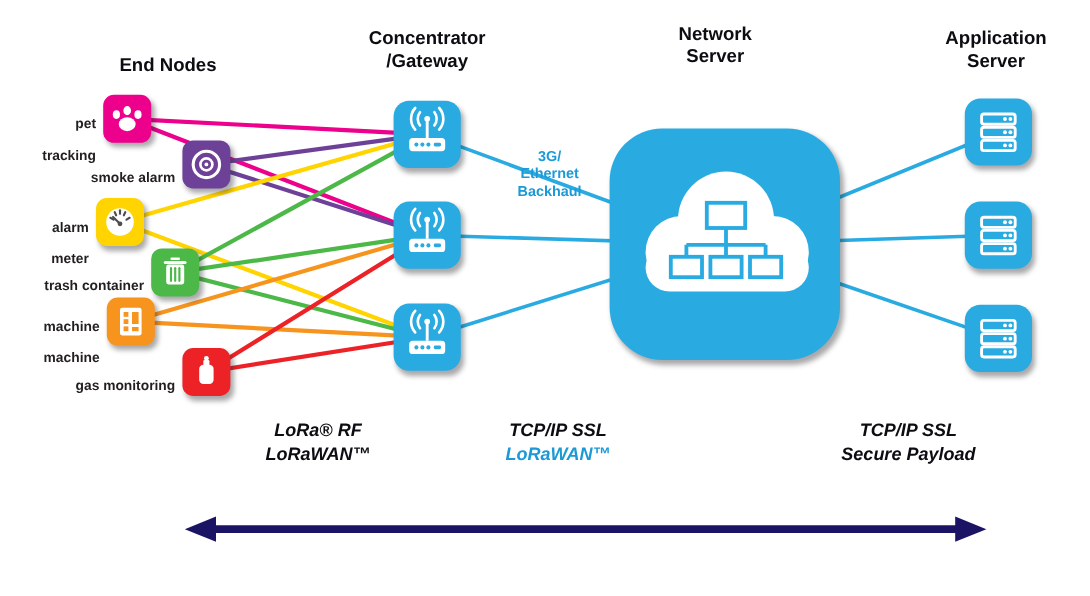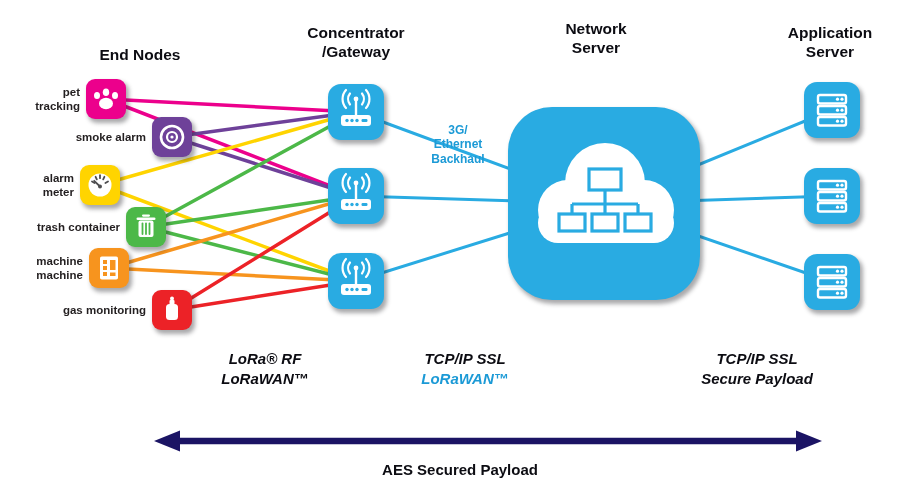--- a/index.html
+++ b/index.html
@@ -12,21 +12,21 @@
   .node { position:absolute; z-index:2; display:flex; align-items:center; justify-content:center;
           box-shadow:2.5px 3.5px 4px rgba(40,40,45,0.40); }
   .small-node { width:40px; height:40px; border-radius:9px; }
   .blue-node  { width:56px; height:56px; border-radius:13px; }
   .big-node   { width:192px; height:193px; border-radius:44px; }
 
   .header { position:absolute; z-index:3; text-align:center; font-weight:bold;
             font-size:15.5px; line-height:1.22; color:#0c0c12; }
   .node-label { position:absolute; z-index:3; font-size:11.5px; font-weight:bold;
                 color:#231F20; text-align:right; line-height:1.18; }
-  .node-label span { display:block; }
+  .node-label span { display:block;margin-top:12px; }
 
   .bottom-label { position:absolute; z-index:3; text-align:center; font-weight:bold;
                   font-size:15px; line-height:1.3; color:#0c0c12; }
   .bottom-label span { display:block;font-style:italic; }
 
   .backhaul-label { position:absolute; z-index:3; text-align:center; font-weight:bold;
                     font-size:12px; line-height:1.2; }
   .backhaul-label span { display:block; }
 
   .aes-arrow { position:absolute; left:0; top:425px; z-index:2; }
@@ -310,17 +310,14 @@
   <div class="bottom-label" style="left:666px; top:349px; width:182px;">
     <span>TCP/IP SSL</span>
     <span>Secure Payload</span>
   </div>
 
   <svg class="aes-arrow" width="908" height="32">
     <line x1="176" y1="16" x2="800" y2="16" stroke-width="6.5" stroke="#1B1464"></line>
     <polygon points="154,16 180,5.5 180,26.5" fill="#1B1464"></polygon>
     <polygon points="822,16 796,5.5 796,26.5" fill="#1B1464"></polygon>
   </svg>
-  <div class="aes-caption" style="left:330px; top:461px; width:260px;">
-    <span>AES Secured Payload</span>
-  </div>
 
 </div>
 
 </body></html>

